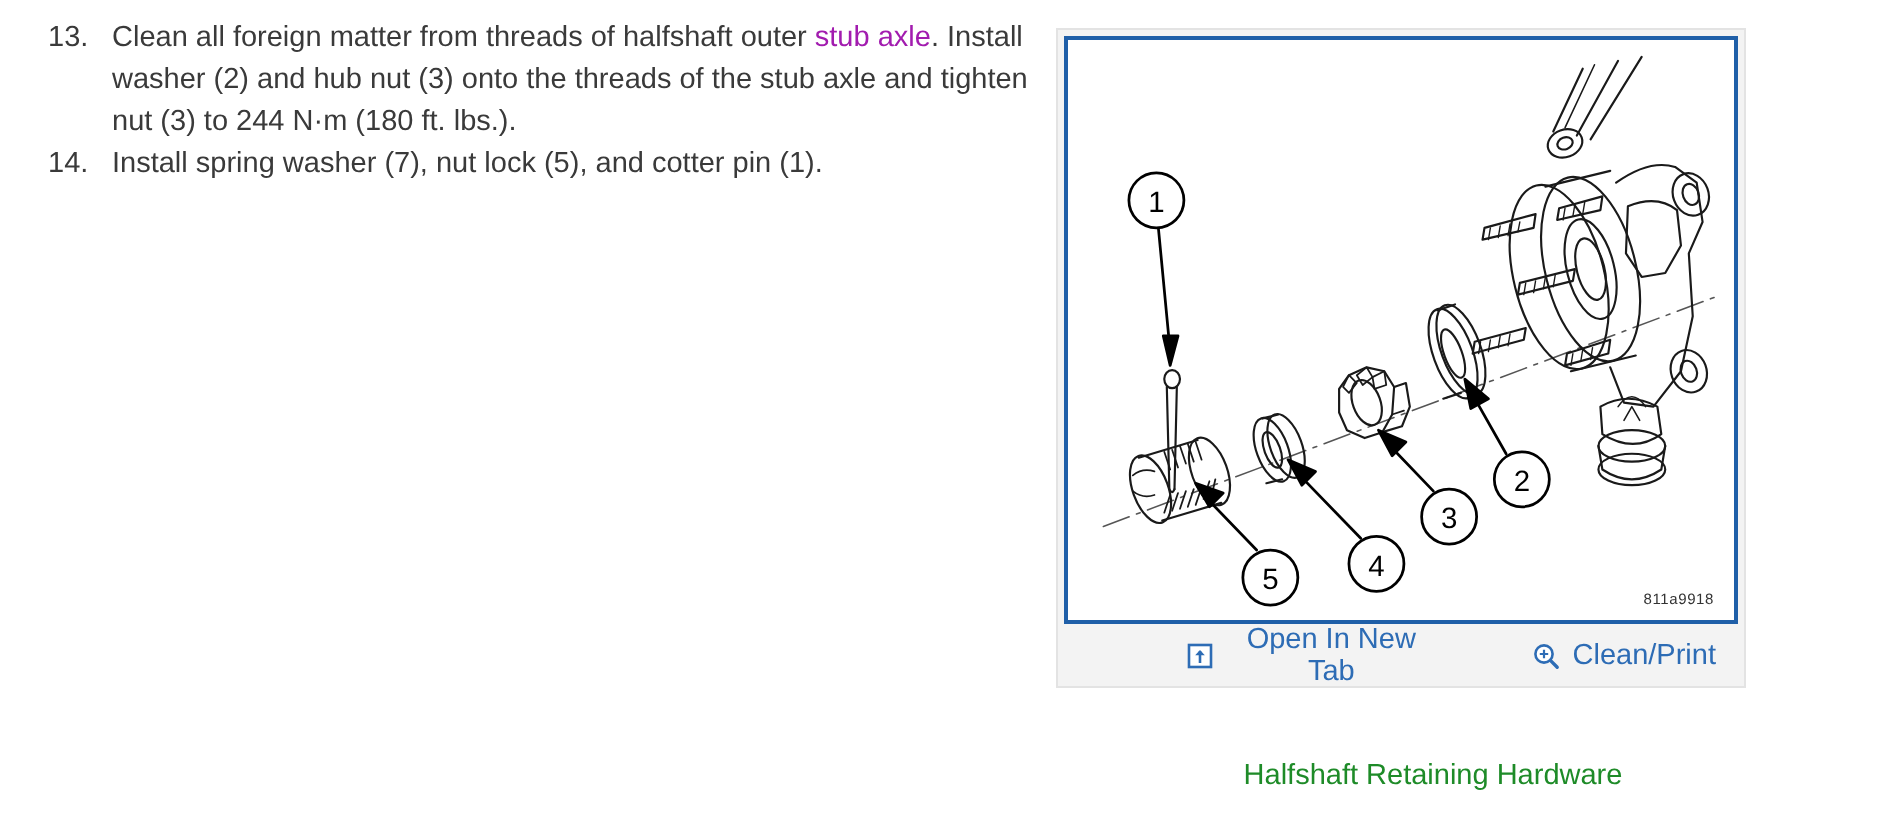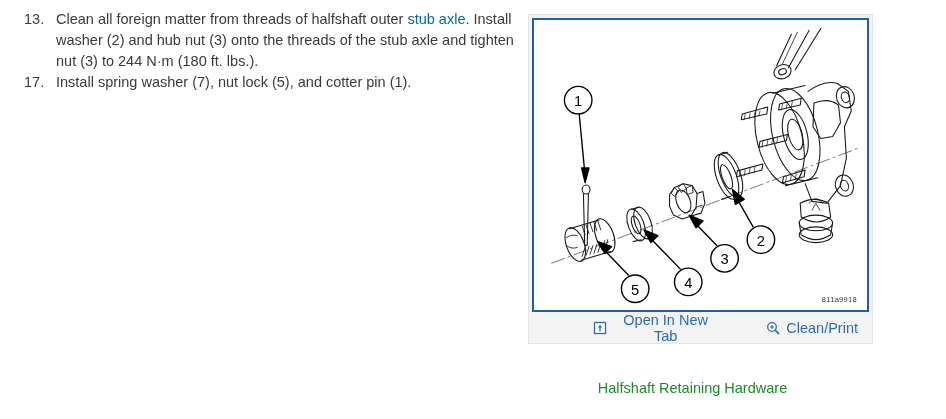--- a/index.html
+++ b/index.html
@@ -33,21 +33,21 @@
   .step-num {
     width: 26px;
     text-align: left;
     flex: 0 0 26px;
     margin-right: 6px;
   }
   .step-text {
     flex: 1 1 auto;
   }
   .link {
-    color: #0369a1;
+    color: #a21caf;
     text-decoration: none;
     cursor: pointer;
   }
 
   
   .figure-wrap {
     position: absolute;
     left: 528px;
     top: 14px;
     width: 345px;
@@ -106,40 +106,40 @@
     display: inline-flex;
     align-items: center;
     justify-content: center;
     width: 14px;
     height: 14px;
   }
 
   
   .caption {
     position: absolute;
-    left: 520px;
+    left: 544px;
     top: 380px;
     width: 345px;
     text-align: center;
     color: #1e8b28;
     font-size: 14.5px;
   }
 </style>
 </head>
 <body>
 
 <div class="instructions">
 
   <div class="step">
     <span class="step-num">13.</span>
     <span class="step-text"><span>Clean all foreign matter from threads of halfshaft outer </span><a class="link" href="#">stub axle</a><span>. Install washer (2) and hub nut (3) onto the threads of the stub axle and tighten nut (3) to 244 N·m (180 ft. lbs.).</span></span>
   </div>
 
   <div class="step">
-    <span class="step-num">17.</span>
+    <span class="step-num">14.</span>
     <span class="step-text">Install spring washer (7), nut lock (5), and cotter pin (1).</span>
   </div>
 
 </div>
 
 <div class="figure-wrap">
 
   <div class="figure-box">
 
     <svg class="figure-svg" viewBox="0 0 339 294">

